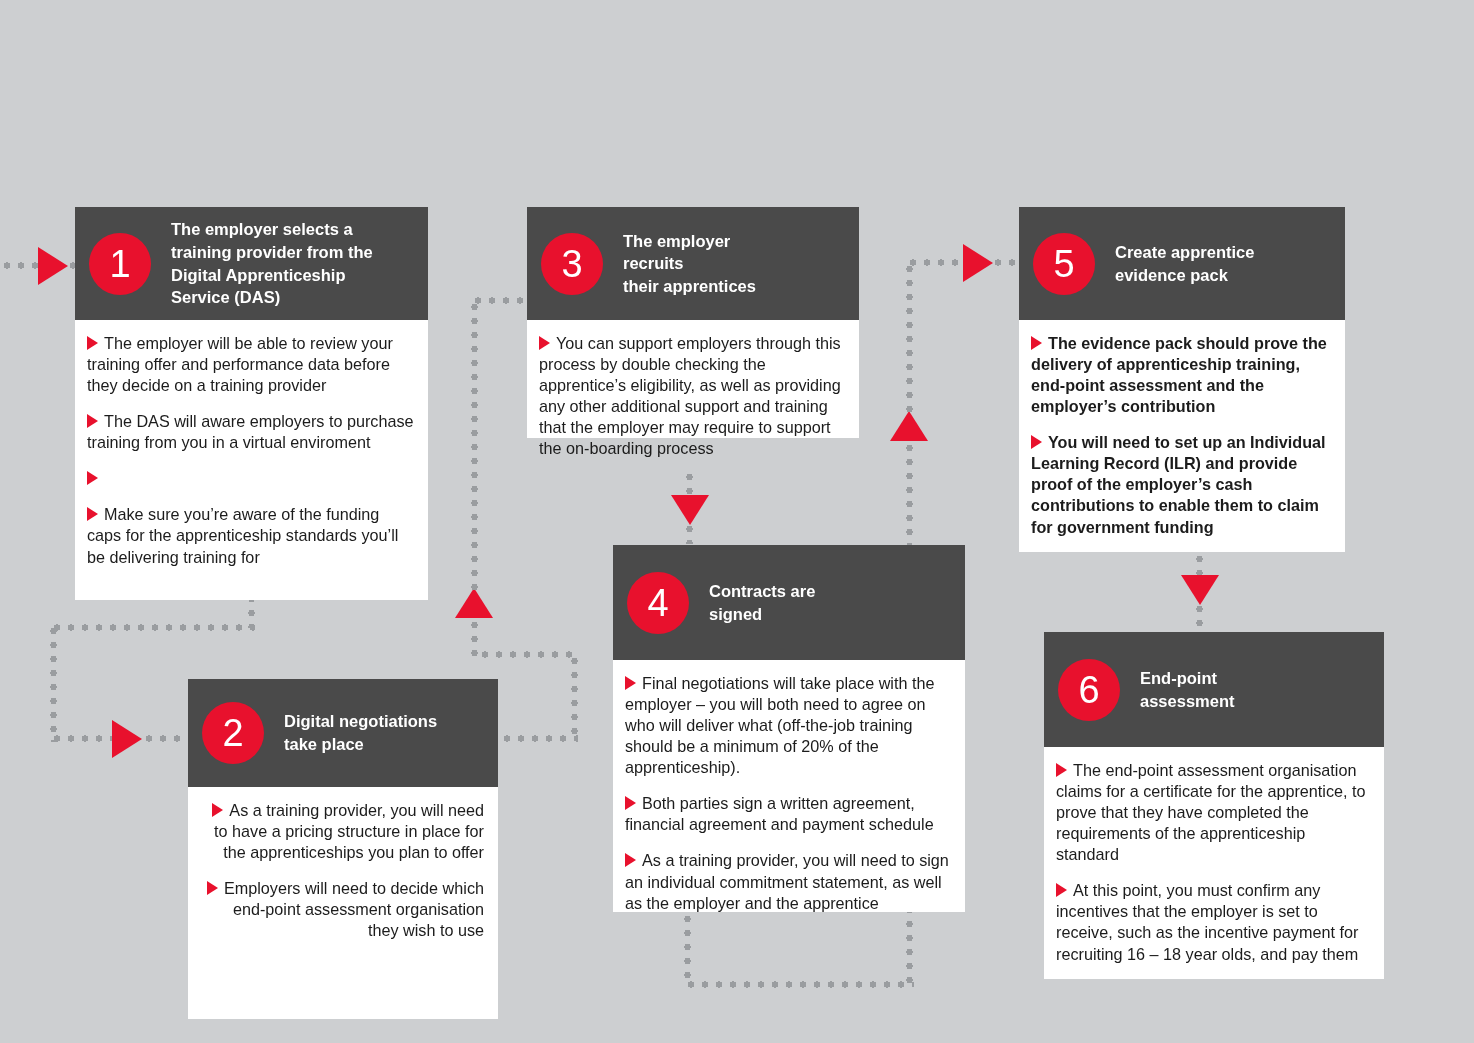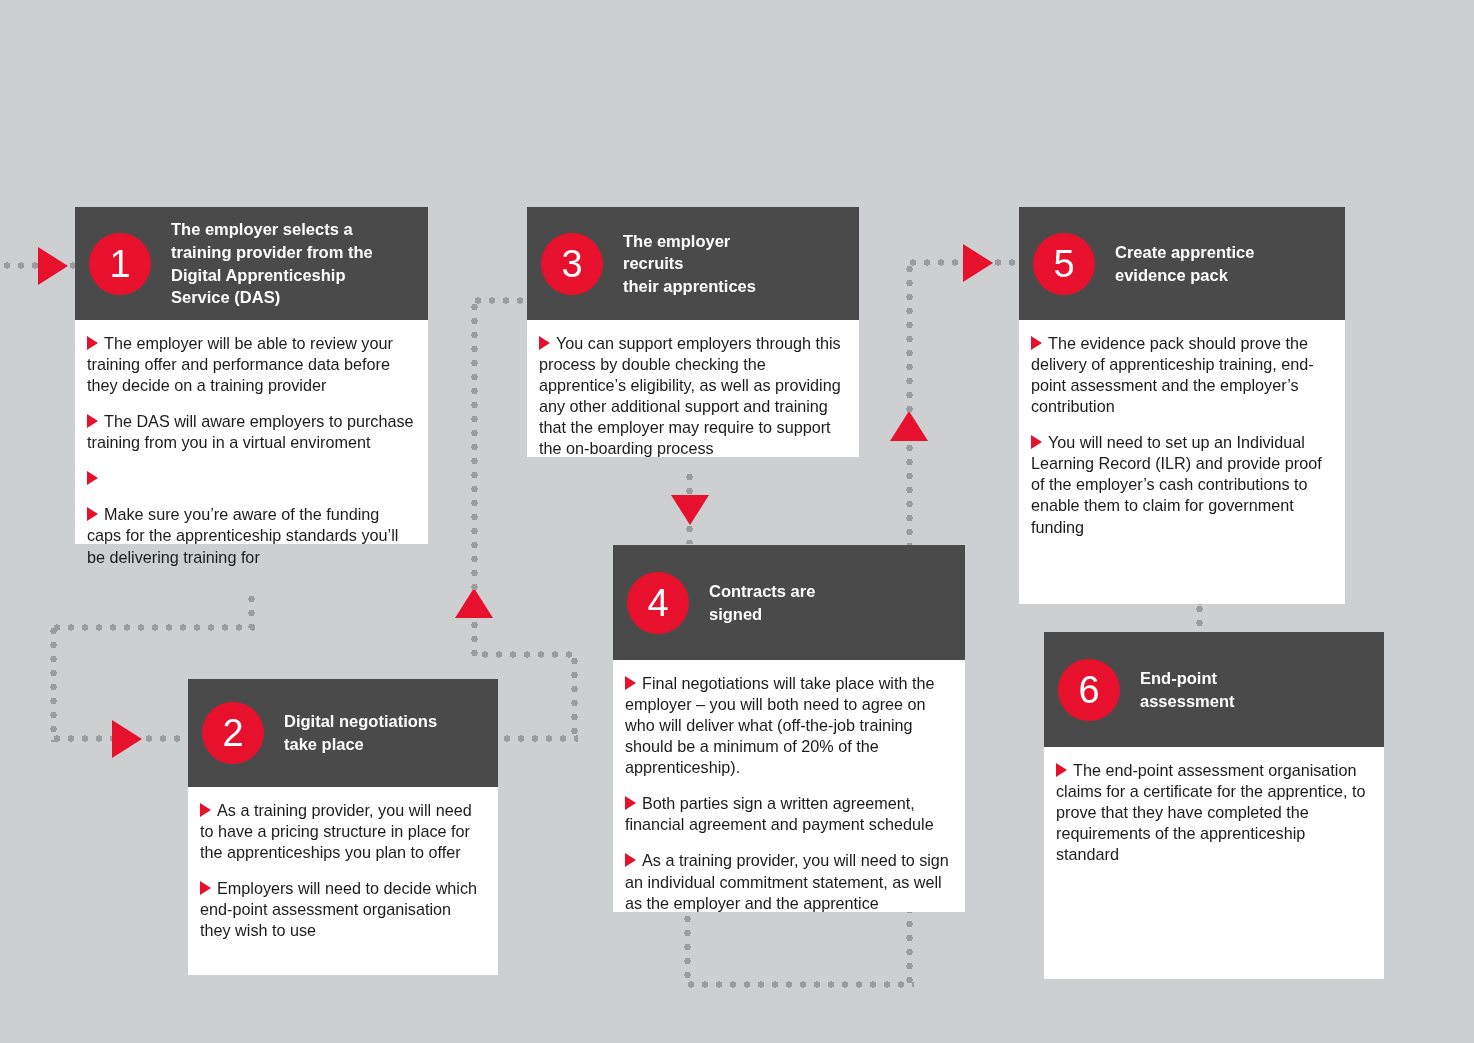--- a/index.html
+++ b/index.html
@@ -158,48 +158,48 @@
   <div class="dot-v" style="left:1196px; top:602px; height:26px;"></div>
 
   <div class="card" style="left:75px; top:207px; width:353px;">
     <div class="card-header" style="height:113px;">
       <div class="num-badge">1</div>
       <div class="card-title">The employer selects a
 training provider from the
 Digital Apprenticeship
 Service (DAS)</div>
     </div>
-    <div class="card-body" style="height:224px;">
+    <div class="card-body" style="height:280px;">
       <div class="bullet"><span class="tri"></span><span>The employer will be able to review your training offer and performance data before they decide on a training provider</span></div>
       <div class="bullet"><span class="tri"></span><span>The DAS will aware employers to purchase training from you in a virtual enviroment</span></div>
       <div class="bullet"><span class="tri"></span></div>
       <div class="bullet"><span class="tri"></span><span>Make sure you’re aware of the funding caps for the apprenticeship standards you’ll be delivering training for</span></div>
     </div>
   </div>
 
   <div class="card" style="left:188px; top:679px; width:310px;">
     <div class="card-header" style="height:108px;">
       <div class="num-badge">2</div>
       <div class="card-title">Digital negotiations
 take place</div>
     </div>
-    <div class="card-body" style="height:188px;">
+    <div class="card-body" style="height:232px;text-align:right;">
       <div class="bullet"><span class="tri"></span><span>As a training provider, you will need to have a pricing structure in place for the apprenticeships you plan to offer</span></div>
       <div class="bullet"><span class="tri"></span><span>Employers will need to decide which end-point assessment organisation they wish to use</span></div>
     </div>
   </div>
 
   <div class="card" style="left:527px; top:207px; width:332px;">
     <div class="card-header" style="height:113px;">
       <div class="num-badge">3</div>
       <div class="card-title">The employer
 recruits
 their apprentices</div>
     </div>
-    <div class="card-body" style="height:137px;">
+    <div class="card-body" style="height:118px;">
       <div class="bullet"><span class="tri"></span><span>You can support employers through this process by double checking the apprentice’s eligibility, as well as providing any other additional support and training that the employer may require to support the on-boarding process</span></div>
     </div>
   </div>
 
   <div class="card" style="left:613px; top:545px; width:352px;">
     <div class="card-header" style="height:115px;">
       <div class="num-badge">4</div>
       <div class="card-title">Contracts are
 signed</div>
     </div>
@@ -209,30 +209,31 @@
       <div class="bullet"><span class="tri"></span><span>As a training provider, you will need to sign an individual commitment statement, as well as the employer and the apprentice</span></div>
     </div>
   </div>
 
   <div class="card" style="left:1019px; top:207px; width:326px;">
     <div class="card-header" style="height:113px;">
       <div class="num-badge">5</div>
       <div class="card-title">Create apprentice
 evidence pack</div>
     </div>
-    <div class="card-body" style="height:284px;">
+    <div class="card-body" style="height:232px;font-weight:bold;">
       <div class="bullet"><span class="tri"></span><span>The evidence pack should prove the delivery of apprenticeship training, end-point assessment and the employer’s contribution</span></div>
       <div class="bullet"><span class="tri"></span><span>You will need to set up an Individual Learning Record (ILR) and provide proof of the employer’s cash contributions to enable them to claim for government funding</span></div>
     </div>
   </div>
 
   <div class="card" style="left:1044px; top:632px; width:340px;">
     <div class="card-header" style="height:115px;">
       <div class="num-badge">6</div>
       <div class="card-title">End-point
 assessment</div>
     </div>
     <div class="card-body" style="height:232px;">
       <div class="bullet"><span class="tri"></span><span>The end-point assessment organisation claims for a certificate for the apprentice, to prove that they have completed the requirements of the apprenticeship standard</span></div>
+      <div class="bullet"><span class="tri"></span><span>At this point, you must confirm any incentives that the employer is set to receive, such as the incentive payment for recruiting 16 – 18 year olds, and pay them</span></div>
     </div>
   </div>
 
 </div>
 
 </body></html>

